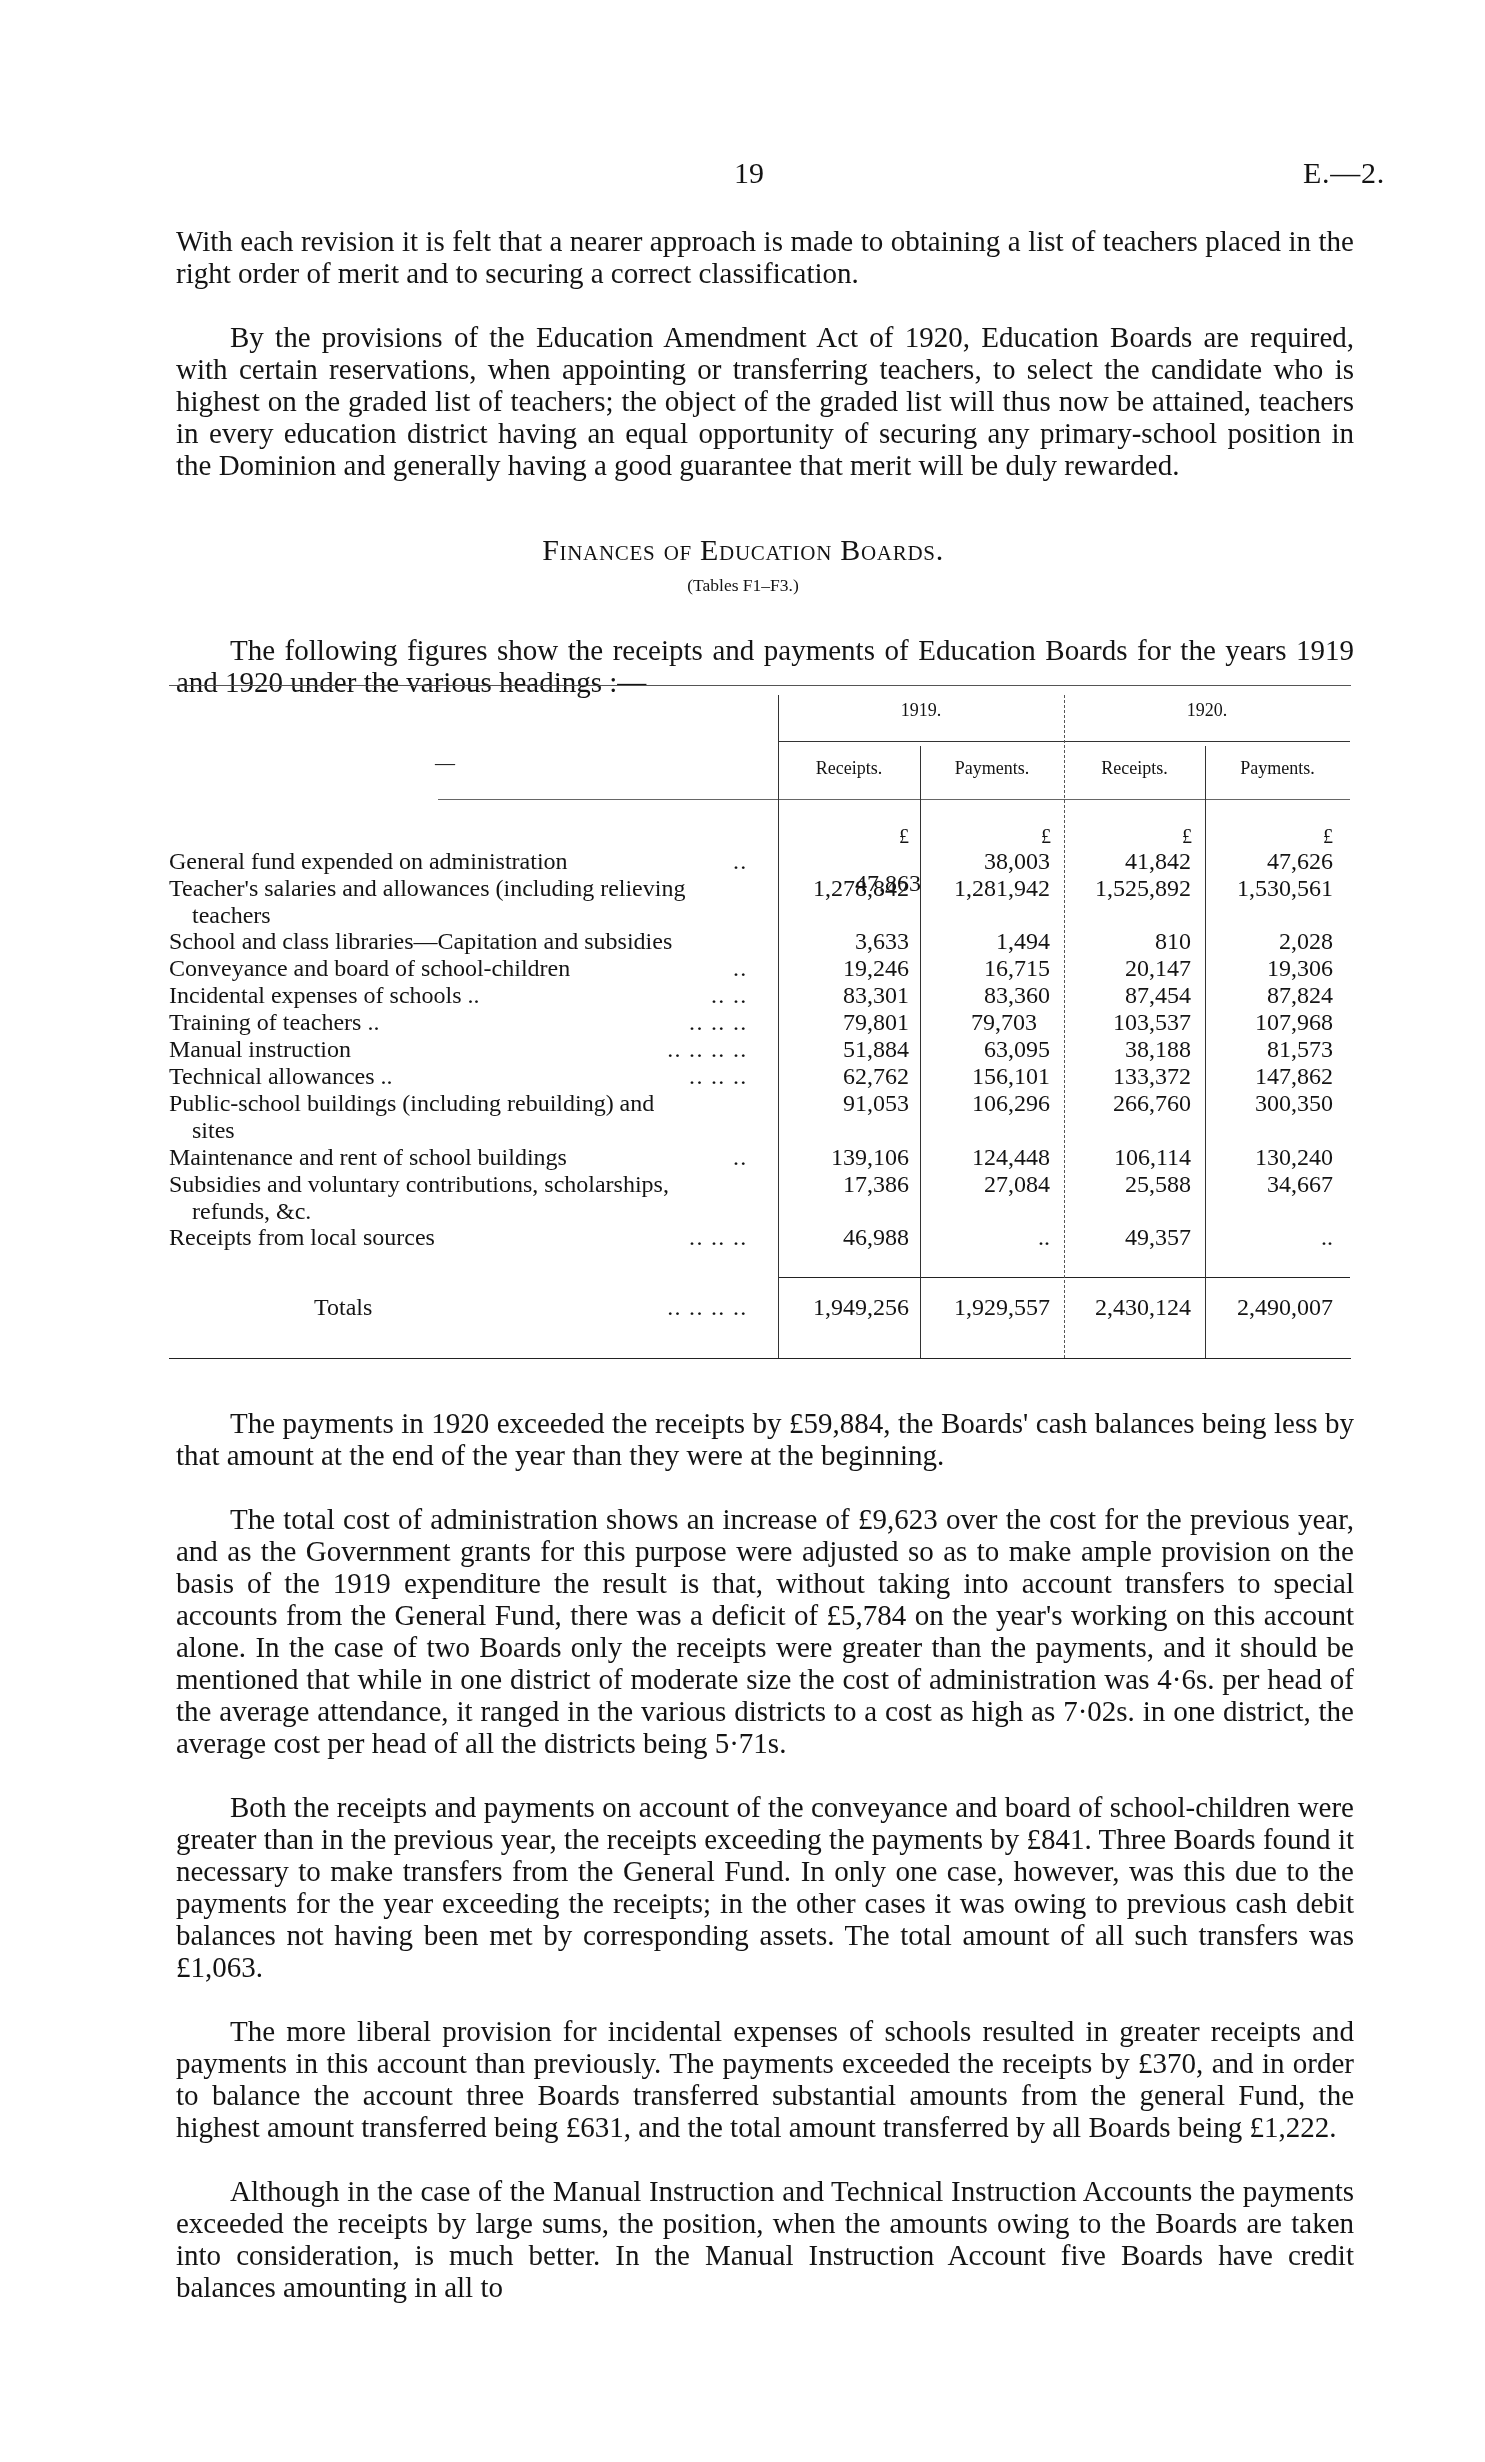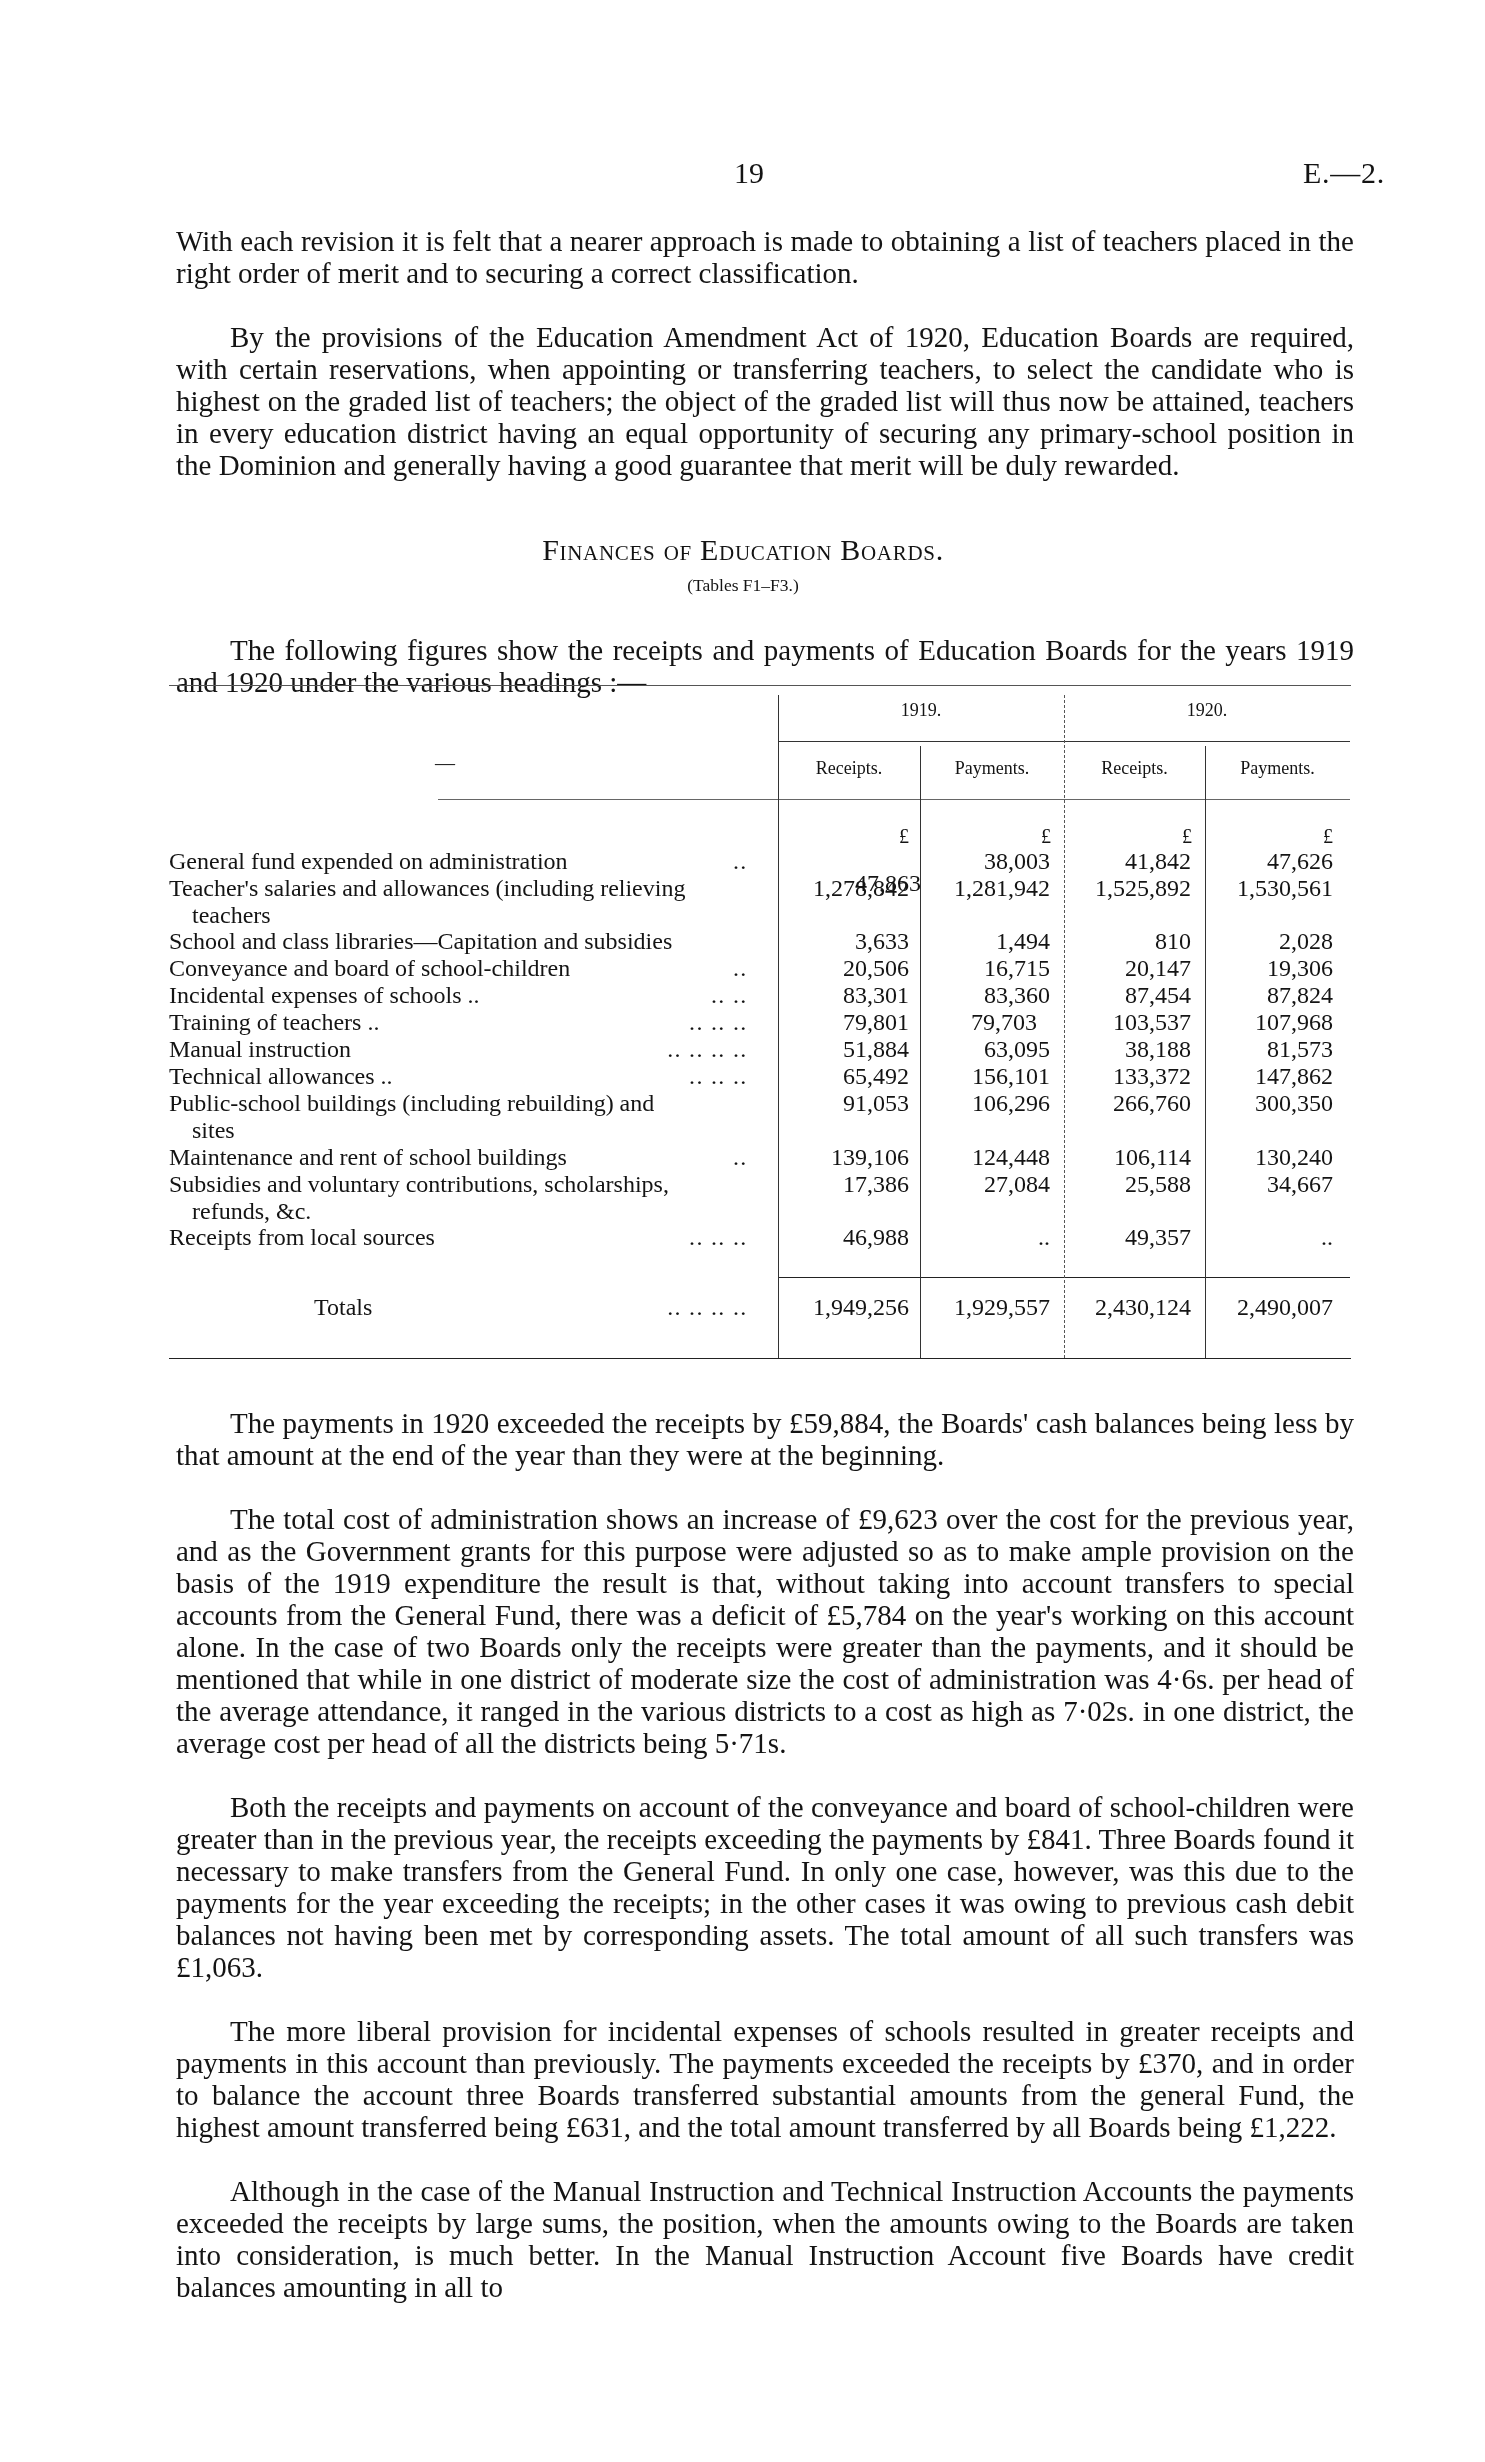--- a/index.html
+++ b/index.html
@@ -93,41 +93,41 @@
       <div class="cell" style="left: 592px; width: 148px; top: 190px;">1,278,842</div>
       <div class="cell" style="left: 733px; width: 148px; top: 190px;">1,281,942</div>
       <div class="cell" style="left: 874px; width: 148px; top: 190px;">1,525,892</div>
       <div class="cell" style="left: 1016px; width: 148px; top: 190px;">1,530,561</div>
       <div class="row-label" style="top: 243px;"><span>School and class libraries—Capitation and subsidies</span></div>
       <div class="cell" style="left: 592px; width: 148px; top: 243px;">3,633</div>
       <div class="cell" style="left: 733px; width: 148px; top: 243px;">1,494</div>
       <div class="cell" style="left: 874px; width: 148px; top: 243px;">810</div>
       <div class="cell" style="left: 1016px; width: 148px; top: 243px;">2,028</div>
       <div class="row-label" style="top: 270px;"><span>Conveyance and board of school-children</span><span class="dots" style="right: 13.5px;">..</span></div>
-      <div class="cell" style="left: 592px; width: 148px; top: 270px;">20,506</div>
+      <div class="cell" style="left: 592px; width: 148px; top: 270px;">19,246</div>
       <div class="cell" style="left: 733px; width: 148px; top: 270px;">16,715</div>
       <div class="cell" style="left: 874px; width: 148px; top: 270px;">20,147</div>
       <div class="cell" style="left: 1016px; width: 148px; top: 270px;">19,306</div>
       <div class="row-label" style="top: 297px;"><span>Incidental expenses of schools ..</span><span class="dots" style="right: 13.5px;">..      ..</span></div>
       <div class="cell" style="left: 592px; width: 148px; top: 297px;">83,301</div>
       <div class="cell" style="left: 733px; width: 148px; top: 297px;">83,360</div>
       <div class="cell" style="left: 874px; width: 148px; top: 297px;">87,454</div>
       <div class="cell" style="left: 1016px; width: 148px; top: 297px;">87,824</div>
       <div class="row-label" style="top: 324px;"><span>Training of teachers  ..</span><span class="dots" style="right: 13.5px;">..      ..      ..</span></div>
       <div class="cell" style="left: 592px; width: 148px; top: 324px;">79,801</div>
       <div class="cell" style="left: 720px; width: 148px; top: 324px;">79,703</div>
       <div class="cell" style="left: 874px; width: 148px; top: 324px;">103,537</div>
       <div class="cell" style="left: 1016px; width: 148px; top: 324px;">107,968</div>
       <div class="row-label" style="top: 351px;"><span>Manual instruction</span><span class="dots" style="right: 13.5px;">..      ..      ..      ..</span></div>
       <div class="cell" style="left: 592px; width: 148px; top: 351px;">51,884</div>
       <div class="cell" style="left: 733px; width: 148px; top: 351px;">63,095</div>
       <div class="cell" style="left: 874px; width: 148px; top: 351px;">38,188</div>
       <div class="cell" style="left: 1016px; width: 148px; top: 351px;">81,573</div>
       <div class="row-label" style="top: 378px;"><span>Technical allowances ..</span><span class="dots" style="right: 13.5px;">..      ..      ..</span></div>
-      <div class="cell" style="left: 592px; width: 148px; top: 378px;">65,492</div>
+      <div class="cell" style="left: 592px; width: 148px; top: 378px;">62,762</div>
       <div class="cell" style="left: 733px; width: 148px; top: 378px;">156,101</div>
       <div class="cell" style="left: 874px; width: 148px; top: 378px;">133,372</div>
       <div class="cell" style="left: 1016px; width: 148px; top: 378px;">147,862</div>
       <div class="row-label" style="top: 405px;"><span>Public-school buildings (including rebuilding) and</span><span class="cont">sites</span></div>
       <div class="cell" style="left: 592px; width: 148px; top: 405px;">91,053</div>
       <div class="cell" style="left: 733px; width: 148px; top: 405px;">106,296</div>
       <div class="cell" style="left: 874px; width: 148px; top: 405px;">266,760</div>
       <div class="cell" style="left: 1016px; width: 148px; top: 405px;">300,350</div>
       <div class="row-label" style="top: 459px;"><span>Maintenance and rent of school buildings</span><span class="dots" style="right: 13.5px;">..</span></div>
       <div class="cell" style="left: 592px; width: 148px; top: 459px;">139,106</div>

